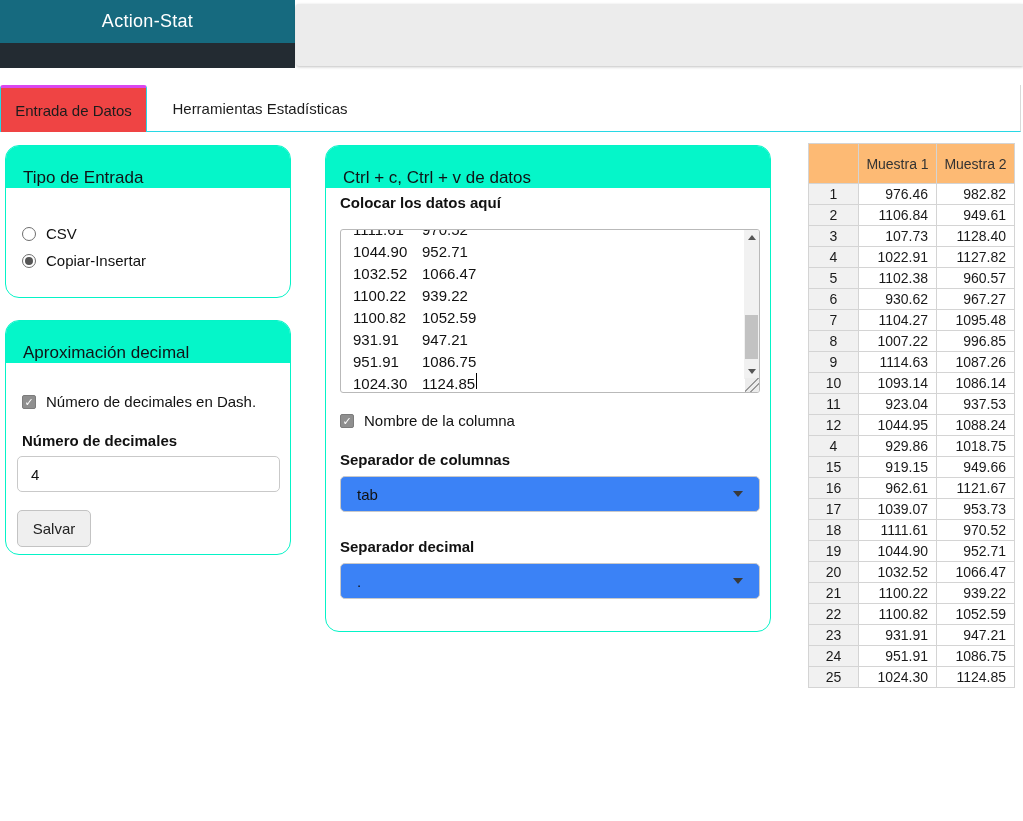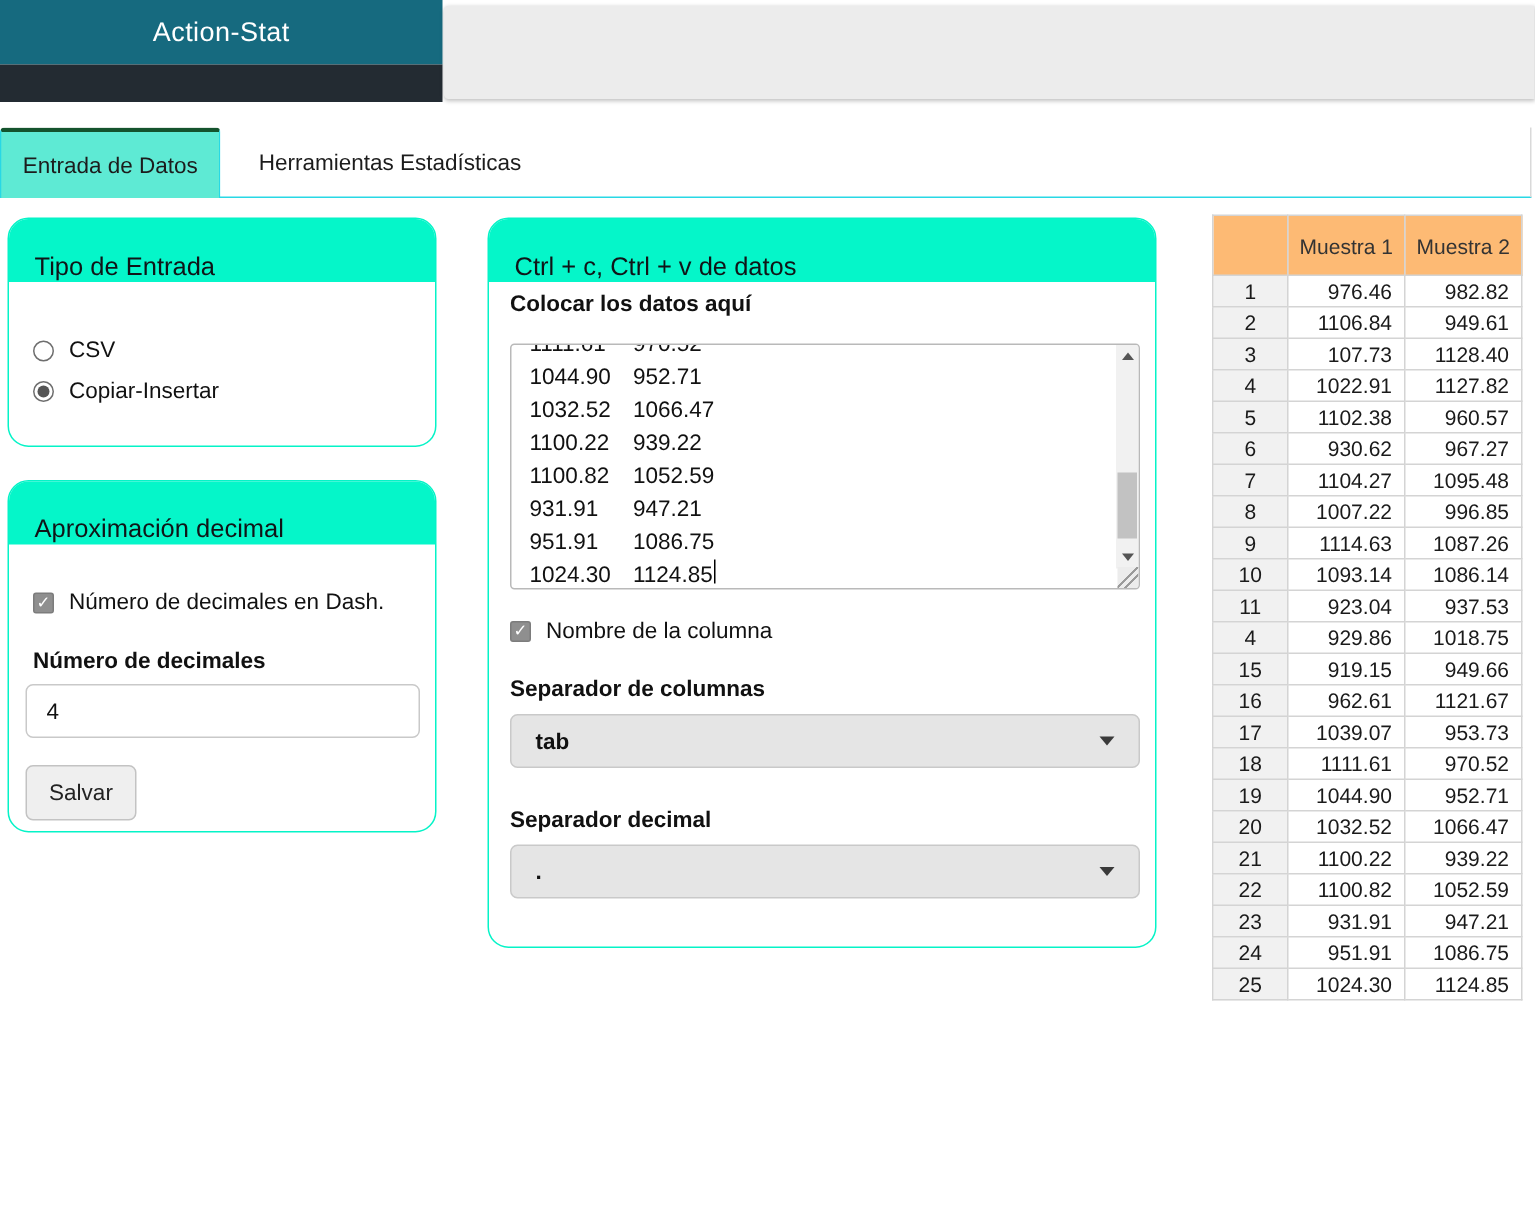--- a/index.html
+++ b/index.html
@@ -13,22 +13,22 @@
   .header-title { color:#ffffff; font-size:18px; letter-spacing:.3px; }
   .header-dark { left:0; top:43px; width:295px; height:25px; background:#232B32; }
   .header-gray { left:296px; top:4px; width:727px; height:62px; background:#ECECEC;
                  box-shadow:0 1px 3px rgba(0,0,0,.25); border-radius:3px 0 0 3px; }
 
   
   .tabbar { left:0; top:85px; width:1021px; height:47px; display:flex;
             border-bottom:1px solid #28D8E5; border-right:1px solid #d9d9d9; }
   .tab { height:47px; display:flex; align-items:center; justify-content:center;
          font-size:15px; color:#1c1c1c; cursor:pointer; background:transparent; }
-  .tab.active { width:147px; background:#5eead4;
-                border-top:3px solid #14532d; border-left:1px solid #28D8E5; border-right:1px solid #28D8E5;
+  .tab.active { width:147px; background:#ef4444;
+                border-top:3px solid #d946ef; border-left:1px solid #28D8E5; border-right:1px solid #28D8E5;
                 border-radius:3px 3px 0 0; margin-bottom:-1px; }
   .tab.inactive { width:226px; }
 
   
   .card { border:1px solid #05F3C7; border-radius:14px; background:#fff; }
   .card-header { background:#05F6C9; border-radius:13px 13px 0 0; height:42px;
                  display:flex; align-items:flex-end; padding-left:17px; font-size:17px; color:#101417; }
   .card-tipo { left:5px; top:145px; width:286px; height:153px; }
   .card-aprox { left:5px; top:320px; width:286px; height:235px; }
   .card-paste { left:325px; top:145px; width:446px; height:487px; }
@@ -62,22 +62,22 @@
   .caret { display:inline-block; width:1px; height:16px; background:#000; vertical-align:-3px; margin-left:1px; }
   .ta-scroll { position:absolute; top:0; right:0; width:15px; height:149px; background:#f1f1f1; }
   .sb-arrow { position:absolute; left:0; width:15px; height:15px; display:flex; align-items:center; justify-content:center; }
   .tri-up { width:0; height:0; border-left:4px solid transparent; border-right:4px solid transparent; border-bottom:5px solid #555; }
   .tri-dn { width:0; height:0; border-left:4px solid transparent; border-right:4px solid transparent; border-top:5px solid #555; }
   .sb-thumb { position:absolute; left:1px; width:13px; top:85px; height:44px; background:#c2c2c2; }
   .ta-grip { position:absolute; right:0; bottom:0; width:14px; height:14px; background:#ececec;
              background-image:linear-gradient(135deg, transparent 45%, #9a9a9a 45% 52%, transparent 52% 65%, #9a9a9a 65% 72%, transparent 72%); }
 
   .dropdown { position:absolute; left:14px; width:420px; height:36px; border:1px solid #c9c9c9;
-              border-radius:5px; background:#e5e5e5; display:flex; align-items:center;
-              padding:0 16px; font-size:15px; color:#111; cursor:pointer;font-weight:bold; }
+              border-radius:5px; background:#3b82f6; display:flex; align-items:center;
+              padding:0 16px; font-size:15px; color:#111; cursor:pointer; }
   .dd-caret { margin-left:auto; width:0; height:0; border-left:5px solid transparent;
               border-right:5px solid transparent; border-top:6px solid #3a3a3a; }
 
   
   .dtable { left:808px; top:143px; border-collapse:collapse; font-size:14px; color:#1a1a1a; }
   .dtable th { background:#fdba74; border:1px solid #d4d4d4; font-weight:normal; color:#333;
                width:78px; height:40px; text-align:center; line-height:18px; padding:2px 4px; }
   .dtable th.idx-col { width:50px; }
   .dtable td { border:1px solid #d4d4d4; height:19px; padding:2px 8px; text-align:right; background:#fff; }
   .dtable td.idx { background:#f1f1f1; text-align:center; padding:2px 4px; }
@@ -232,20 +232,25 @@
         <td class="idx">10</td>
         <td>1093.14</td>
         <td>1086.14</td>
       </tr>
       <tr>
         <td class="idx">11</td>
         <td>923.04</td>
         <td>937.53</td>
       </tr>
       <tr>
+        <td class="idx">12</td>
+        <td>1044.95</td>
+        <td>1088.24</td>
+      </tr>
+      <tr>
         <td class="idx">4</td>
         <td>929.86</td>
         <td>1018.75</td>
       </tr>
       <tr>
         <td class="idx">15</td>
         <td>919.15</td>
         <td>949.66</td>
       </tr>
       <tr>

